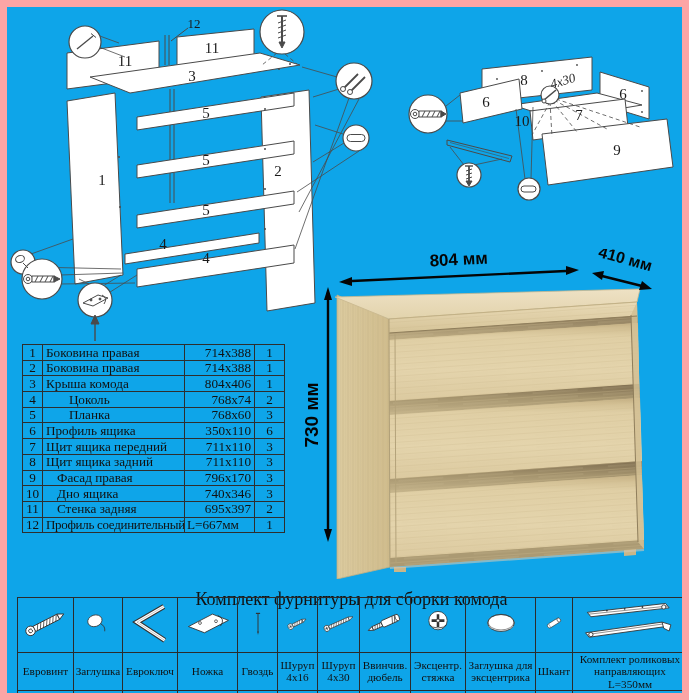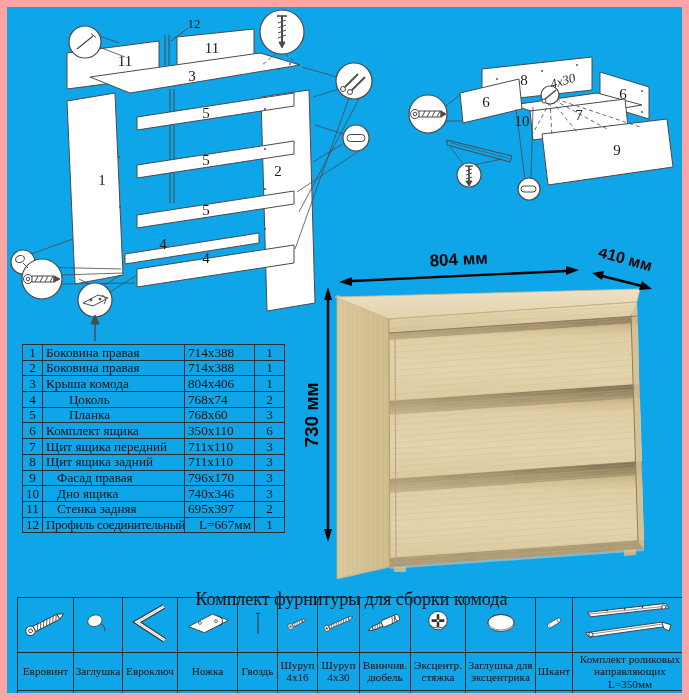--- a/index.html
+++ b/index.html
@@ -5,26 +5,26 @@
   html,body{margin:0;padding:0;background:#fff;}
   #page{position:relative;width:689px;height:700px;background:#0ea5e9;overflow:hidden;
         font-family:"Liberation Serif",serif;color:#111;border:7px solid #fca5a5;box-sizing:border-box;}
   .abs{position:absolute;}
   
   #parts-table{position:absolute;left:15px;top:337px;width:262px;border-collapse:collapse;
                table-layout:fixed;font-size:13.2px;}
   #parts-table td{border:1px solid #2e2e2e;padding:0 3px;height:14.7px;line-height:1.02;
                   white-space:nowrap;overflow:hidden;}
   #parts-table .pt-num{text-align:center;padding:0;}
-  #parts-table .pt-size{text-align:left;}
+  #parts-table .pt-size{text-align:right;}
   #parts-table .pt-qty{text-align:center;padding:0;}
   #parts-table .ind1{padding-left:14px;}
   #parts-table .ind2{padding-left:26px;margin-top:24px;}
   #parts-table tr.small-name .pt-name{font-size:13px;letter-spacing:-0.3px;}
-  #parts-table tr.small-name .pt-size{text-align:right;padding-left:2px;}
+  #parts-table tr.small-name .pt-size{text-align:left;padding-left:2px;}
   
   #hw-title{position:absolute;left:0;top:582px;width:689px;text-align:center;font-size:18px;}
   #hw-table{position:absolute;left:10px;top:590px;width:670px;border-collapse:collapse;table-layout:fixed;}
   #hw-table td{border:1.3px solid #2b2b2b;text-align:center;vertical-align:middle;padding:0;overflow:hidden;}
   .hw-icon-cell{height:54px;}
   .hw-label-cell{height:31px;font-size:11.2px;line-height:1.1;padding:1px 1px;}
   .hw-qty-cell{height:20px;font-size:15px;}
   
   .dlabel{font-family:"Liberation Serif",serif;font-size:15px;fill:#1a1a1a;text-anchor:middle;}
   .dlabel-sm{font-family:"Liberation Serif",serif;font-size:13px;fill:#1a1a1a;text-anchor:middle;}
@@ -261,21 +261,21 @@
           <td class="pt-qty">2</td>
         </tr>
         <tr>
           <td class="pt-num">5</td>
           <td class="pt-name ind2">Планка</td>
           <td class="pt-size">768x60</td>
           <td class="pt-qty">3</td>
         </tr>
         <tr>
           <td class="pt-num">6</td>
-          <td class="pt-name">Комплект ящика</td>
+          <td class="pt-name">Профиль ящика</td>
           <td class="pt-size">350x110</td>
           <td class="pt-qty">6</td>
         </tr>
         <tr>
           <td class="pt-num">7</td>
           <td class="pt-name">Щит ящика передний</td>
           <td class="pt-size">711x110</td>
           <td class="pt-qty">3</td>
         </tr>
         <tr>

